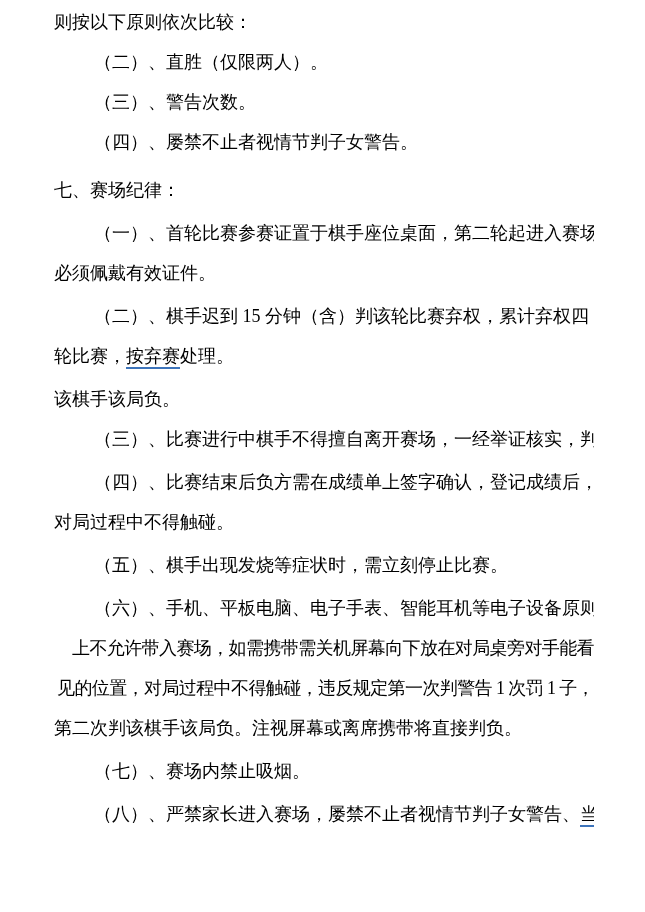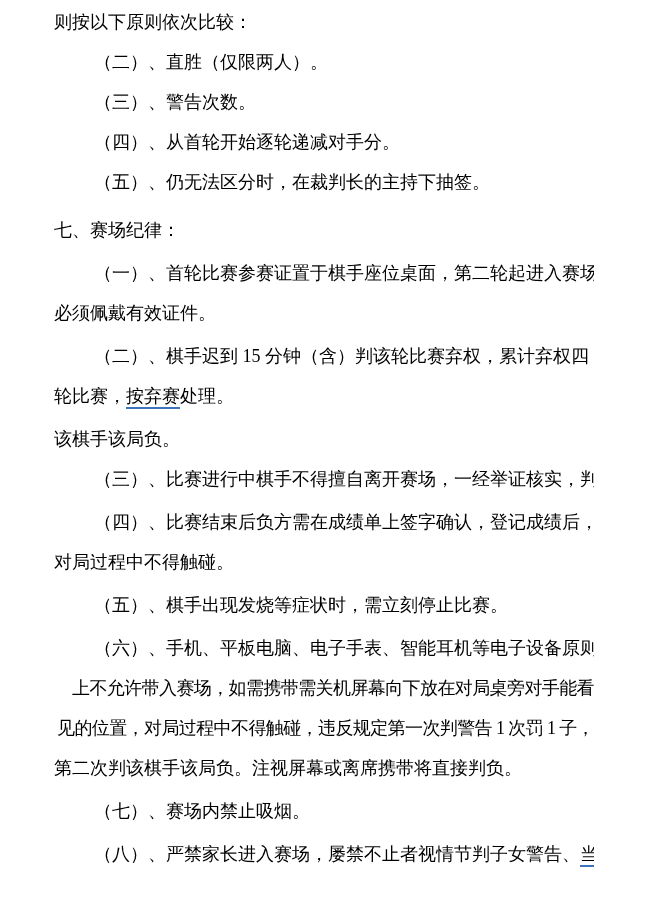--- a/index.html
+++ b/index.html
@@ -54,22 +54,21 @@
 </style>
 </head>
 <body>
 
 <div class="page">
 
   <div class="line">则按以下原则依次比较：</div>
 
   <div class="line indent">（二）、直胜（仅限两人）。</div>
   <div class="line indent">（三）、警告次数。</div>
-  <div class="line indent">（四）、从首轮开始逐轮递减对手分。</div>
-  <div class="line indent">（五）、仍无法区分时，在裁判长的主持下抽签。</div>
+  <div class="line indent">（四）、屡禁不止者视情节判子女警告。</div>
 
   <div class="heading">七、赛场纪律：</div>
 
   <div class="para">
     <div class="line indent">（一）、首轮比赛参赛证置于棋手座位桌面，第二轮起进入赛场</div>
     <div class="line">必须佩戴有效证件。</div>
   </div>
 
   <div class="para">
     <div class="line indent">（二）、棋手迟到 15 分钟（含）判该轮比赛弃权，累计弃权四</div>

